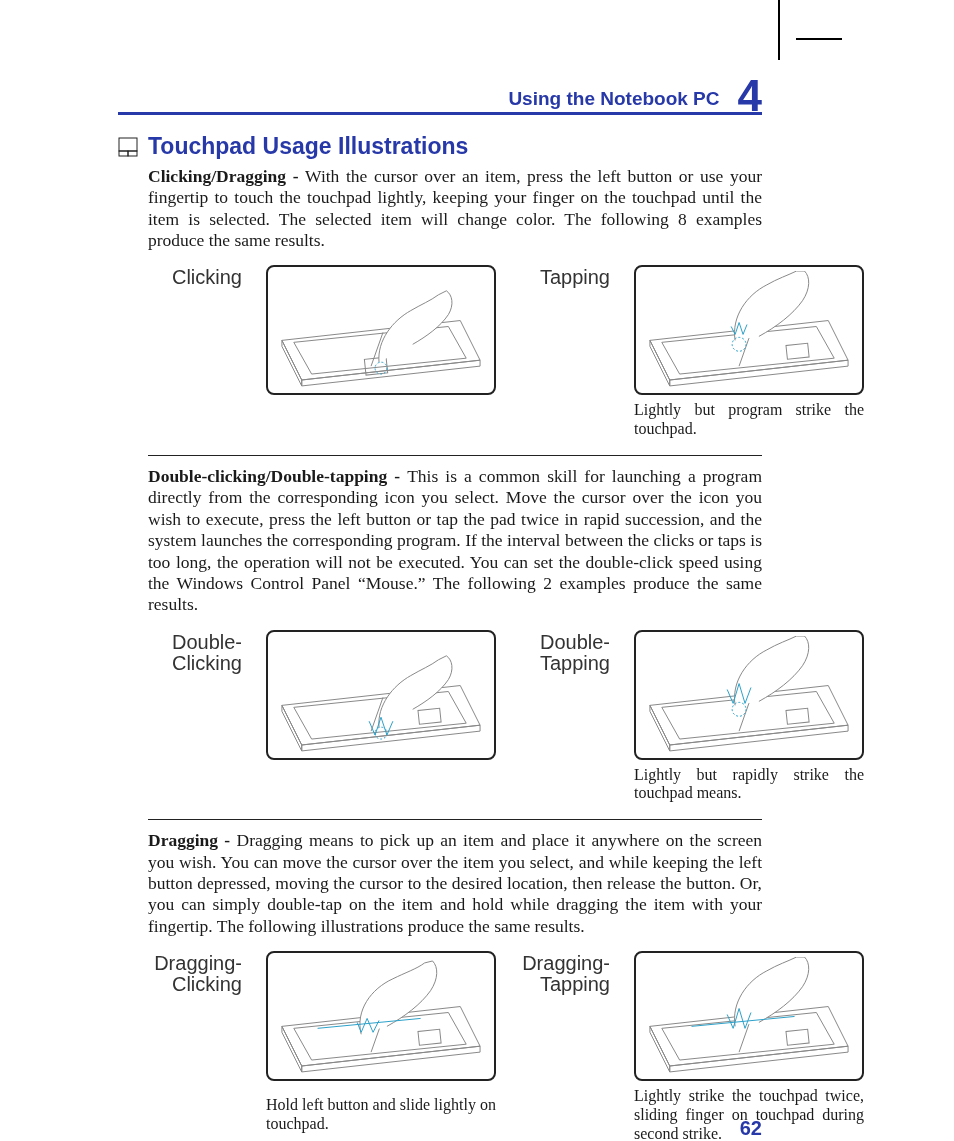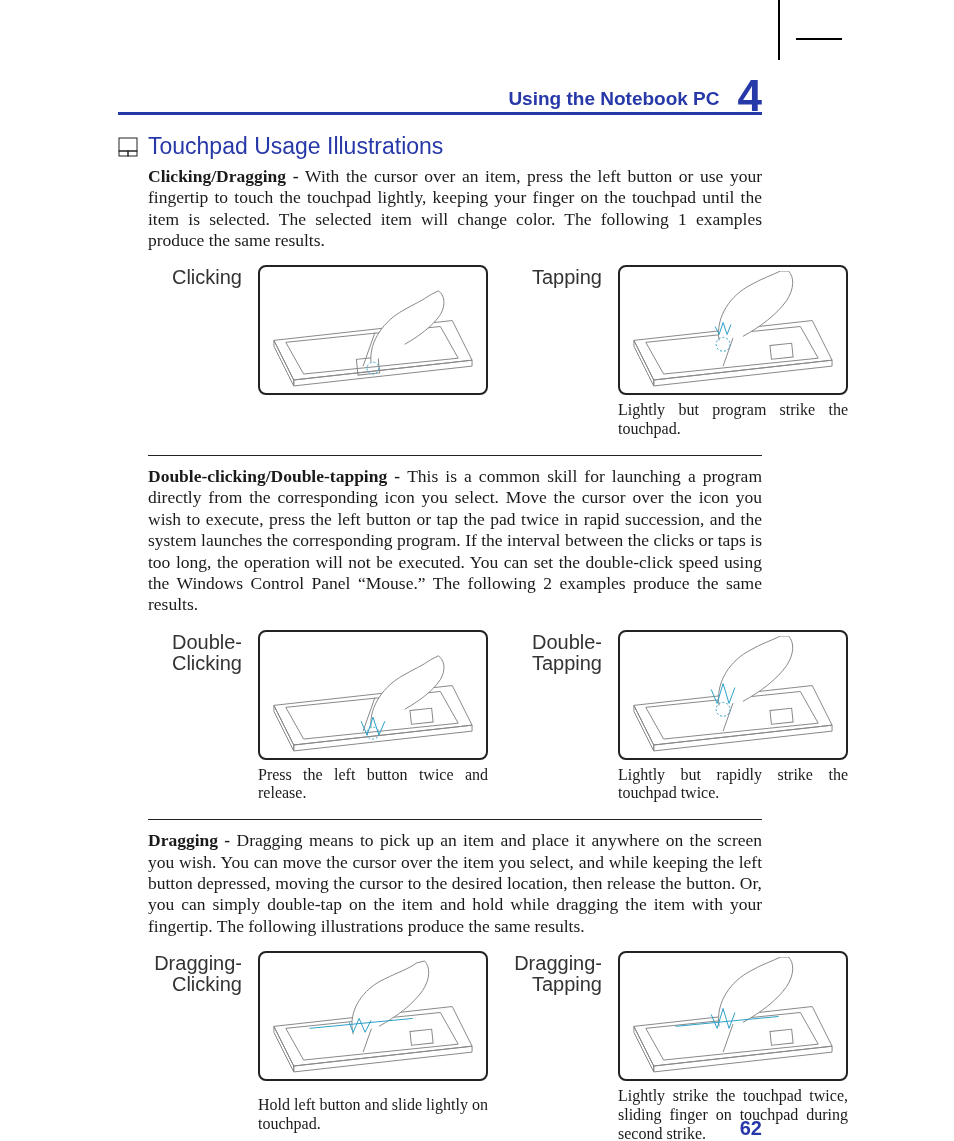--- a/index.html
+++ b/index.html
@@ -79,21 +79,21 @@
     gap: 10px;
     margin-bottom: 6px;
   }
   .section-icon {
     width: 20px;
     height: 20px;
     flex: 0 0 auto;
   }
   .section-title {
     font-family: Arial, Helvetica, sans-serif;
-    font-weight: normal;
+    font-weight: bold;
     color: #2738a8;
     font-size: 23px;
   }
   .body-para {
     font-size: 17.5px;
     line-height: 1.22;
     text-align: justify;
     margin: 6px 0 14px 30px;
   }
   .bold-lead {
@@ -102,21 +102,21 @@
   .illus-grid {
     display: grid;
     grid-template-columns: 1fr 1fr;
     column-gap: 20px;
     margin: 0 0 16px 30px;
   }
   .illus-cell {
     display: grid;
     grid-template-columns: 94px 1fr;
     grid-template-rows: auto auto;
-    column-gap: 16px;
+    column-gap: 24px;
     align-items: start;
   }
   .illus-label {
     font-family: Arial, Helvetica, sans-serif;
     font-size: 20px;
     color: #333;
     text-align: right;
     padding-top: 2px;
     line-height: 1.05;
   }
@@ -172,21 +172,21 @@
       <svg viewBox="0 0 20 20" width="20" height="20">
         <rect x="1" y="1" width="18" height="13" fill="none" stroke="#222"></rect>
         <rect x="1" y="14" width="9" height="5" fill="none" stroke="#222"></rect>
         <rect x="10" y="14" width="9" height="5" fill="none" stroke="#222"></rect>
       </svg>
     </span>
     <span class="section-title">Touchpad Usage Illustrations</span>
   </div>
 
   <p class="body-para">
-    <span class="bold-lead">Clicking/Dragging - </span><span>With the cursor over an item, press the left button or use your fingertip to touch the touchpad lightly, keeping your finger on the touchpad until the item is selected. The selected item will change color. The following 1 examples produce the same results.</span>
+    <span class="bold-lead">Clicking/Dragging - </span><span>With the cursor over an item, press the left button or use your fingertip to touch the touchpad lightly, keeping your finger on the touchpad until the item is selected. The selected item will change color. The following 8 examples produce the same results.</span>
   </p>
 
   <div class="illus-grid">
     <div class="illus-cell">
       <div class="illus-label">Clicking</div>
       <div class="illus-box">
         <svg viewBox="0 0 220 120">
           <polygon points="10,70 190,50 210,90 30,110" fill="none" stroke="#888"></polygon>
           <polygon points="10,70 10,76 30,116 30,110" fill="none" stroke="#888"></polygon>
           <polygon points="30,110 30,116 210,96 210,90" fill="none" stroke="#888"></polygon>
@@ -232,38 +232,37 @@
           <polygon points="10,70 10,76 30,116 30,110" fill="none" stroke="#888"></polygon>
           <polygon points="30,110 30,116 210,96 210,90" fill="none" stroke="#888"></polygon>
           <polygon points="22,72 178,56 196,88 40,104" fill="none" stroke="#888"></polygon>
           <line x1="100" y1="96" x2="112" y2="62" stroke="#888"></line>
           <rect x="148" y="74" width="22" height="14" fill="none" stroke="#888" transform="rotate(-6 159 81)"></rect>
           <path d="M108 92 C106 70, 122 50, 140 40 C150 34, 160 30, 168 24 L176 20 C182 24, 184 34, 178 44 C170 56, 156 66, 142 74" fill="#fff" stroke="#888"></path>
           <circle cx="110" cy="98" r="6" fill="none" stroke="#2aa0c8" stroke-dasharray="2 2"></circle>
           <polyline points="98,86 104,100 110,82 116,100 122,86" fill="none" stroke="#2aa0c8"></polyline>
         </svg>
       </div>
-      <div class="illus-caption">Press the left button twice and release.</div>
     </div>
     <div class="illus-cell">
       <div class="illus-label">Double-<br>Tapping</div>
       <div class="illus-box">
         <svg viewBox="0 0 220 120">
           <polygon points="10,70 190,50 210,90 30,110" fill="none" stroke="#888"></polygon>
           <polygon points="10,70 10,76 30,116 30,110" fill="none" stroke="#888"></polygon>
           <polygon points="30,110 30,116 210,96 210,90" fill="none" stroke="#888"></polygon>
           <polygon points="22,72 178,56 196,88 40,104" fill="none" stroke="#888"></polygon>
           <line x1="100" y1="96" x2="112" y2="62" stroke="#888"></line>
           <rect x="148" y="74" width="22" height="14" fill="none" stroke="#888" transform="rotate(-6 159 81)"></rect>
           <path d="M96 70 C92 46, 108 24, 128 14 C138 8, 150 4, 158 0 L166 0 C172 6, 172 18, 164 30 C154 44, 138 56, 120 66" fill="#fff" stroke="#888"></path>
           <circle cx="100" cy="74" r="7" fill="none" stroke="#2aa0c8" stroke-dasharray="2 2"></circle>
           <polyline points="88,54 94,68 100,48 106,68 112,52" fill="none" stroke="#2aa0c8"></polyline>
         </svg>
       </div>
-      <div class="illus-caption">Lightly but rapidly strike the touchpad twice.</div>
+      <div class="illus-caption">Lightly but rapidly strike the touchpad means.</div>
     </div>
   </div>
 
   <hr class="hr">
 
   <p class="body-para">
     <span class="bold-lead">Dragging - </span><span>Dragging means to pick up an item and place it anywhere on the screen you wish. You can move the cursor over the item you select, and while keeping the left button depressed, moving the cursor to the desired location, then release the button. Or, you can simply double-tap on the item and hold while dragging the item with your fingertip. The following illustrations produce the same results.</span>
   </p>
 
   <div class="illus-grid">

